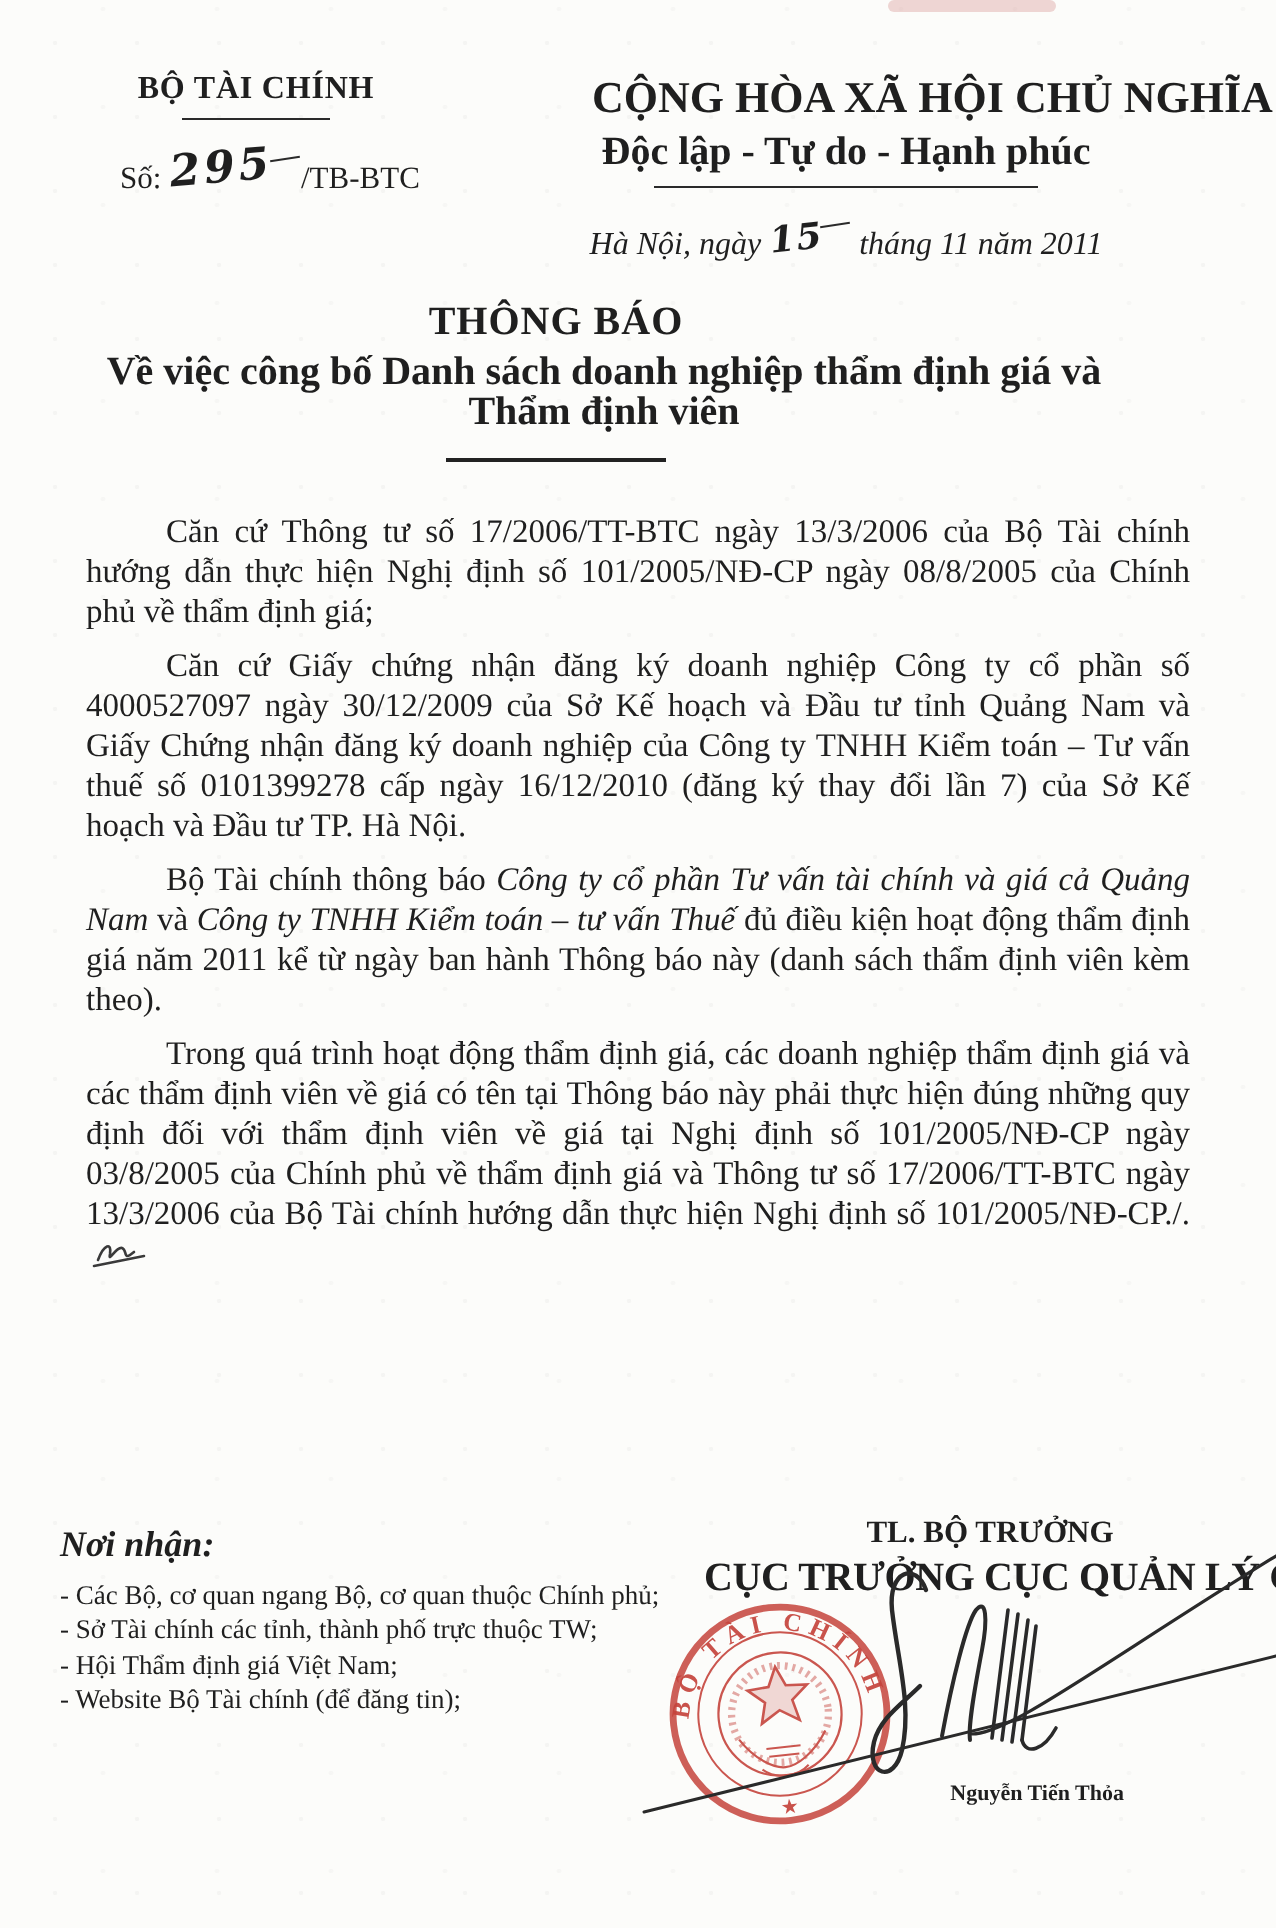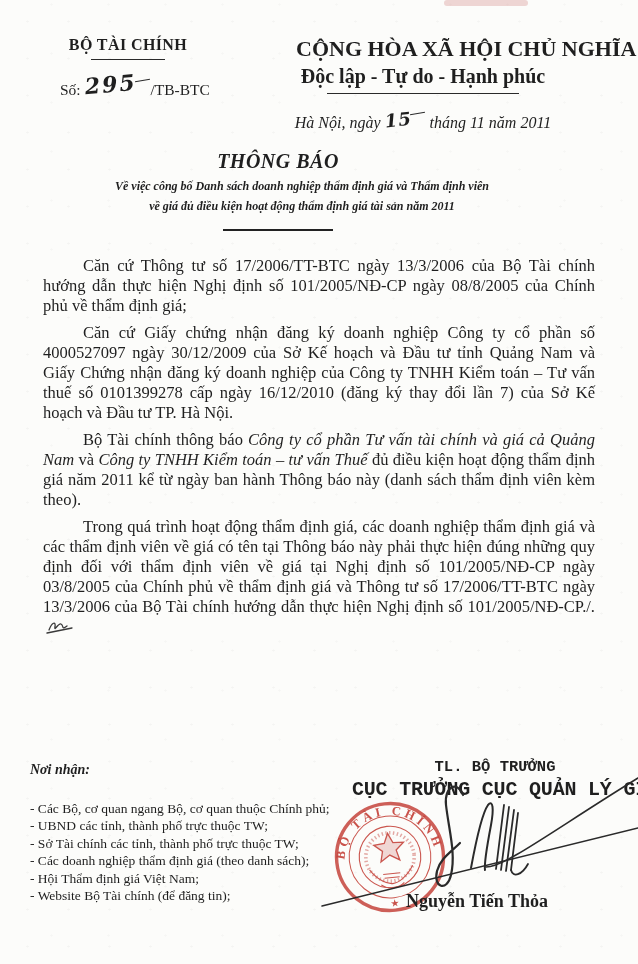--- a/index.html
+++ b/index.html
@@ -25,39 +25,39 @@
   .nat1{font-weight:bold;font-size:22px;white-space:nowrap;margin-left:48px;}
   .nat2{font-weight:bold;font-size:20px;margin-top:3px;}
   .nat-rule{width:192px;border-top:1.5px solid #2a2a2a;margin:5px auto 0;}
   .dateline{margin-top:17px;font-style:italic;font-size:16px;white-space:nowrap;}
   .hand{font-family:"DejaVu Serif",serif;font-style:italic;font-weight:bold;display:inline-block;}
   .hand-num{font-size:22px;transform:rotate(-5deg) translateY(-3px);letter-spacing:2px;}
   .hand-day{font-size:18px;transform:rotate(-6deg) translateY(-2px);letter-spacing:1px;}
   .hand-stroke{display:inline-block;width:15px;border-top:1.6px solid #2a2a2a;
     transform:translateY(-14px) rotate(-9deg);margin:0 1px 0 -2px;}
   
-  .title-block{position:absolute;left:0;top:150px;width:556px;text-align:center;font-style:italic;}
+  .title-block{position:absolute;left:0;top:150px;width:556px;text-align:center;}
   .doc-heading{font-weight:bold;font-size:20px;letter-spacing:.5px;}
-  .doc-subject{font-weight:bold;font-size:12px;line-height:20px;margin-top:3px;padding-left:48px;}
+  .doc-subject{font-weight:bold;font-size:20px;line-height:20px;margin-top:3px;padding-left:48px;}
   .title-rule{width:110px;border-top:2px solid #222;margin:13px auto 0;}
   
   .body-text{position:absolute;left:43px;top:256px;width:552px;
     font-size:16.5px;line-height:20px;text-align:justify;}
   .body-text p{margin:0 0 7px;text-indent:40px;}
   .it{font-style:italic;}
   .scribble{display:inline-block;vertical-align:-3px;margin-left:3px;}
   
   .recipients{position:absolute;left:30px;top:762px;width:330px;}
-  .recipients-label{font-weight:bold;font-style:italic;font-size:14px;}
-  .recipients ul{list-style:none;margin:22px 0 0;padding:0;font-size:13.5px;line-height:17.4px;}
-  .sign-block{position:absolute;left:352px;top:758px;width:286px;text-align:center;font-family:Liberation Mono, monospace;}
+  .recipients-label{font-weight:bold;font-style:italic;font-size:18px;}
+  .recipients ul{list-style:none;margin:6px 0 0;padding:0;font-size:13.5px;line-height:17.4px;}
+  .sign-block{position:absolute;left:352px;top:758px;width:286px;text-align:center;}
   .sign-t1{font-weight:bold;font-size:15.5px;}
   .sign-t2{font-weight:bold;font-size:20px;margin-top:2px;white-space:nowrap;letter-spacing:-.2px;}
-  .sign-name{position:absolute;left:392px;top:891px;width:170px;text-align:center;
-    font-weight:bold;font-size:18px;}
+  .sign-name{position:absolute;left:392px;top:891px;width:170px;text-align:right;
+    font-weight:bold;font-size:11px;}
   .seal{position:absolute;left:332px;top:799px;transform:rotate(-6deg);}
   .sig{position:absolute;left:300px;top:755px;}
 </style>
 </head>
 <body>
 
 <div class="page">
   <div class="smudge"></div>
 
   <div class="hdr-left">
@@ -77,41 +77,38 @@
       <span>Hà Nội, ngày</span>
       <span class="hand hand-day">15</span><span class="hand-stroke"></span>
       <span>tháng 11 năm 2011</span>
     </div>
   </div>
 
   <div class="title-block">
     <div class="doc-heading">THÔNG BÁO</div>
     <div class="doc-subject">
       <div>Về việc công bố Danh sách doanh nghiệp thẩm định giá và Thẩm định viên</div>
-      <div>về giá đủ điều kiện hoạt động thẩm định giá tài sản năm 2011</div>
     </div>
     <div class="title-rule"></div>
   </div>
 
   <div class="body-text">
     <p>Căn cứ Thông tư số 17/2006/TT-BTC ngày 13/3/2006 của Bộ Tài chính hướng dẫn thực hiện Nghị định số 101/2005/NĐ-CP ngày 08/8/2005 của Chính phủ về thẩm định giá;</p>
     <p>Căn cứ Giấy chứng nhận đăng ký doanh nghiệp Công ty cổ phần số 4000527097 ngày 30/12/2009 của Sở Kế hoạch và Đầu tư tỉnh Quảng Nam và Giấy Chứng nhận đăng ký doanh nghiệp của Công ty TNHH Kiểm toán – Tư vấn thuế số 0101399278 cấp ngày 16/12/2010 (đăng ký thay đổi lần 7) của Sở Kế hoạch và Đầu tư TP. Hà Nội.</p>
     <p><span>Bộ Tài chính thông báo </span><span class="it">Công ty cổ phần Tư vấn tài chính và giá cả Quảng Nam</span><span> và </span><span class="it">Công ty TNHH Kiểm toán – tư vấn Thuế</span><span> đủ điều kiện hoạt động thẩm định giá năm 2011 kể từ ngày ban hành Thông báo này (danh sách thẩm định viên kèm theo).</span></p>
     <p><span>Trong quá trình hoạt động thẩm định giá, các doanh nghiệp thẩm định giá và các thẩm định viên về giá có tên tại Thông báo này phải thực hiện đúng những quy định đối với thẩm định viên về giá tại Nghị định số 101/2005/NĐ-CP ngày 03/8/2005 của Chính phủ về thẩm định giá và Thông tư số 17/2006/TT-BTC ngày 13/3/2006 của Bộ Tài chính hướng dẫn thực hiện Nghị định số 101/2005/NĐ-CP./.</span><svg class="scribble" width="28" height="16" viewBox="0 0 28 16">
           <path d="M3 11 C6 3,10 2,9 8 C8 13,12 4,15 5 C18 6,15 12,21 7 M1 14 L26 9" fill="none" stroke="#3a3a3a" stroke-width="1.3" stroke-linecap="round"></path>
         </svg></p>
   </div>
 
   <div class="recipients">
     <div class="recipients-label">Nơi nhận:</div>
     <ul>
       <li>- Các Bộ, cơ quan ngang Bộ, cơ quan thuộc Chính phủ;</li>
-      <li>- UBND các tỉnh, thành phố trực thuộc TW;</li>
       <li>- Sở Tài chính các tỉnh, thành phố trực thuộc TW;</li>
-      <li>- Các doanh nghiệp thẩm định giá (theo danh sách);</li>
       <li>- Hội Thẩm định giá Việt Nam;</li>
       <li>- Website Bộ Tài chính (để đăng tin);</li>
     </ul>
   </div>
 
   <div class="sign-block">
     <div class="sign-t1">TL. BỘ TRƯỞNG</div>
     <div class="sign-t2">CỤC TRƯỞNG CỤC QUẢN LÝ GIÁ</div>
   </div>
 

